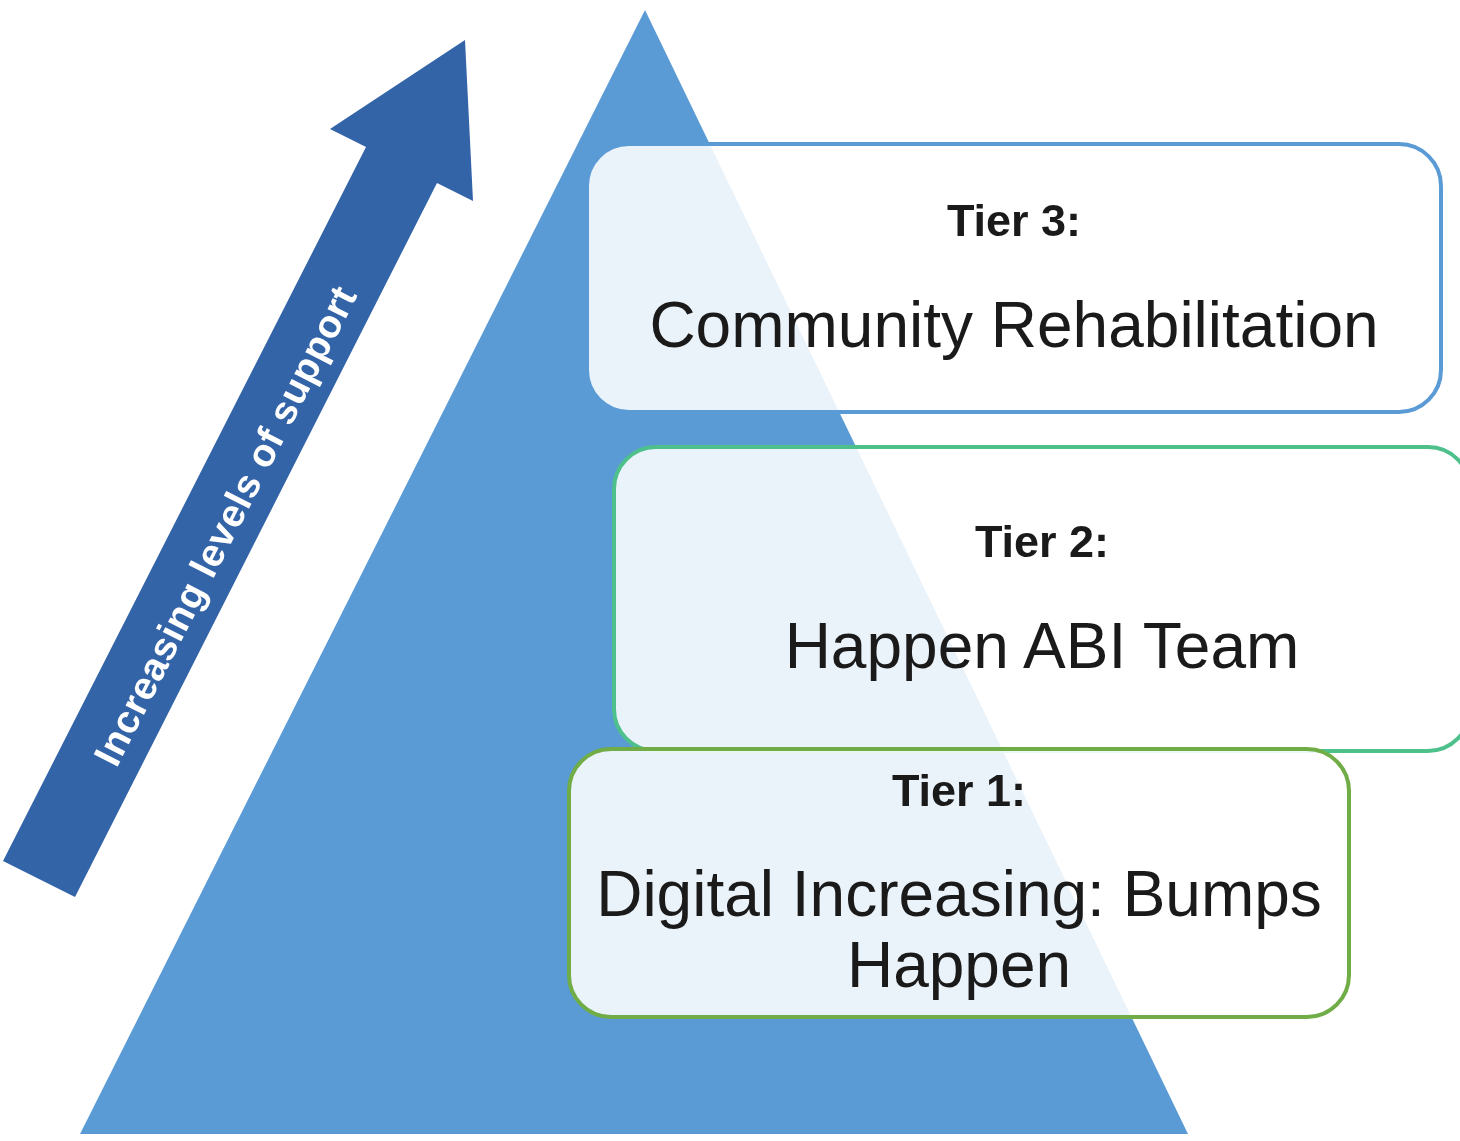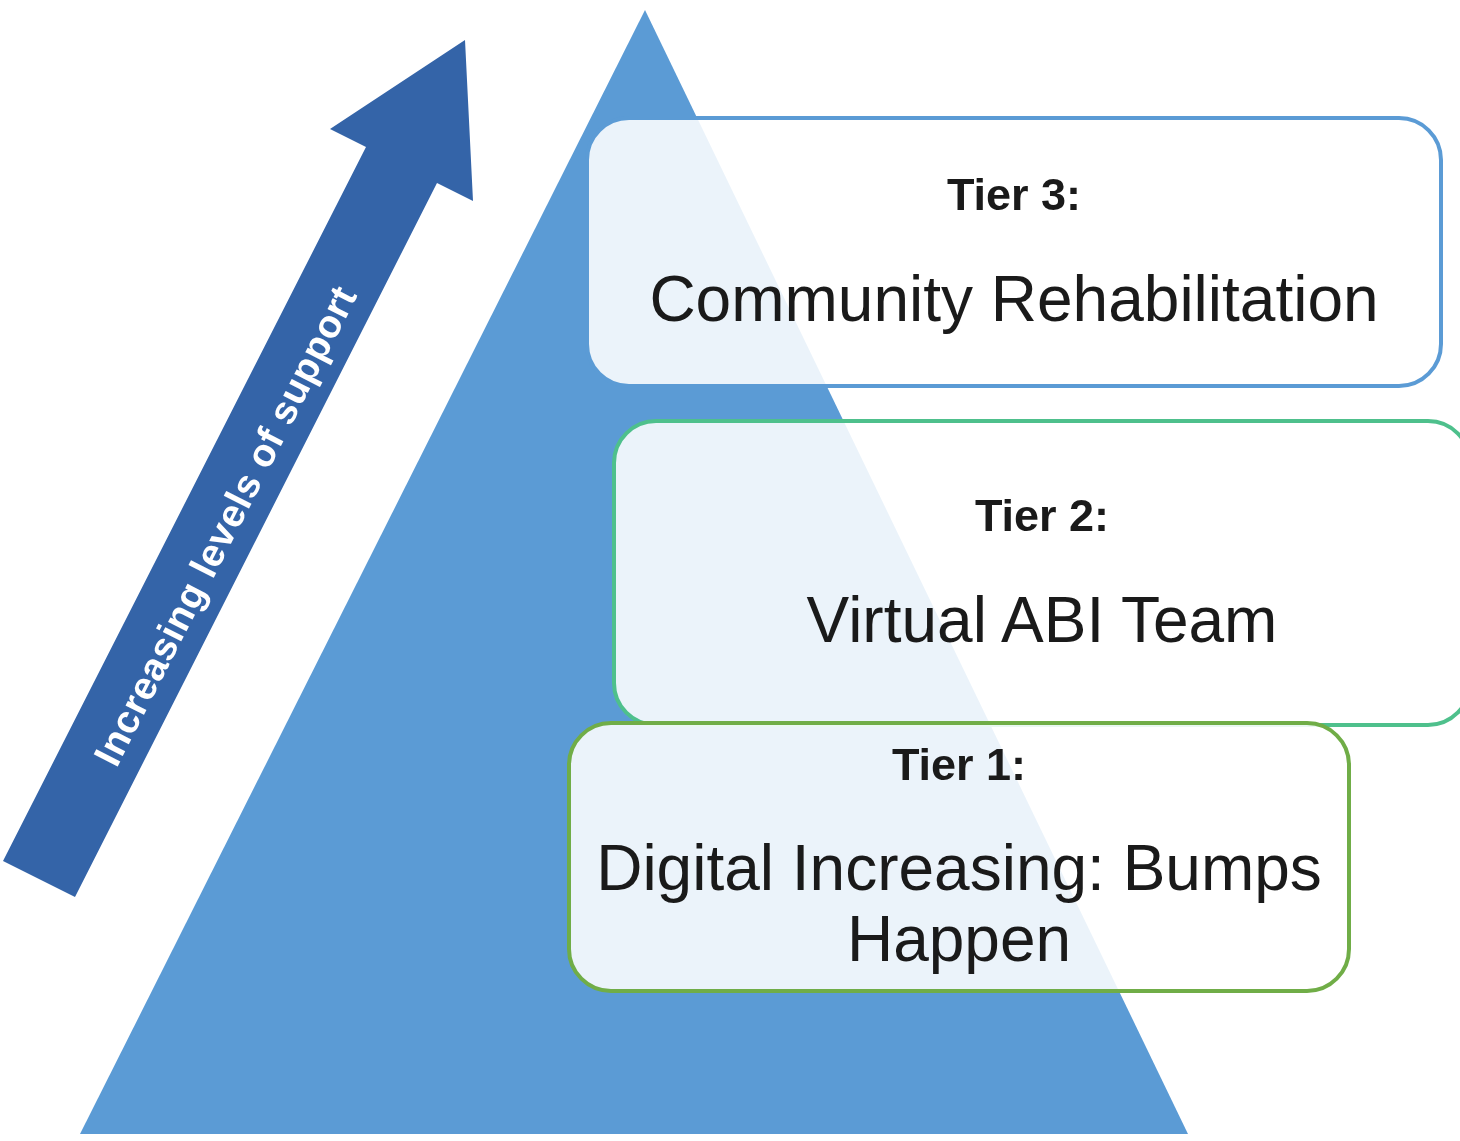--- a/index.html
+++ b/index.html
@@ -25,20 +25,21 @@
     box-sizing: border-box;
     display: flex;
     flex-direction: column;
     align-items: center;
     justify-content: center;
     gap: 44px;
     background: rgba(255, 255, 255, 0.88);
     border: 4px solid #6d28d9;
     border-radius: 44px;
     text-align: center;
+    margin-top: 26px;
   }
   .tier-box.tier-3 { left: 585px; top: 116px; width: 858px; height: 272px; }
   .tier-box.tier-2 { left: 612px; top: 419px; width: 860px; height: 308px; }
   .tier-box.tier-1 { left: 567px; top: 721px; width: 784px; height: 272px; }
   .tier-title {
     font-size: 45px;
     font-weight: bold;
     color: #1a1a1a;
     line-height: 1.1;
   }
@@ -66,21 +67,21 @@
     <text class="arrow-label-text" transform="translate(228,527) rotate(-63)" text-anchor="middle" dominant-baseline="middle" style="fill: rgb(255, 255, 255);">Increasing levels of support</text>
   </svg>
 
   <div class="tier-box tier-3" style="border-color: rgb(91, 155, 213);">
     <div class="tier-title">Tier 3:</div>
     <div class="tier-subtitle">Community Rehabilitation</div>
   </div>
 
   <div class="tier-box tier-2" style="border-color: rgb(78, 192, 140);">
     <div class="tier-title">Tier 2:</div>
-    <div class="tier-subtitle">Virtual ABI Team</div>
+    <div class="tier-subtitle">Happen ABI Team</div>
   </div>
 
   <div class="tier-box tier-1" style="border-color: rgb(112, 173, 71);">
     <div class="tier-title">Tier 1:</div>
     <div class="tier-subtitle">Digital Increasing: Bumps Happen</div>
   </div>
 
 </div>
 
 </body></html>

